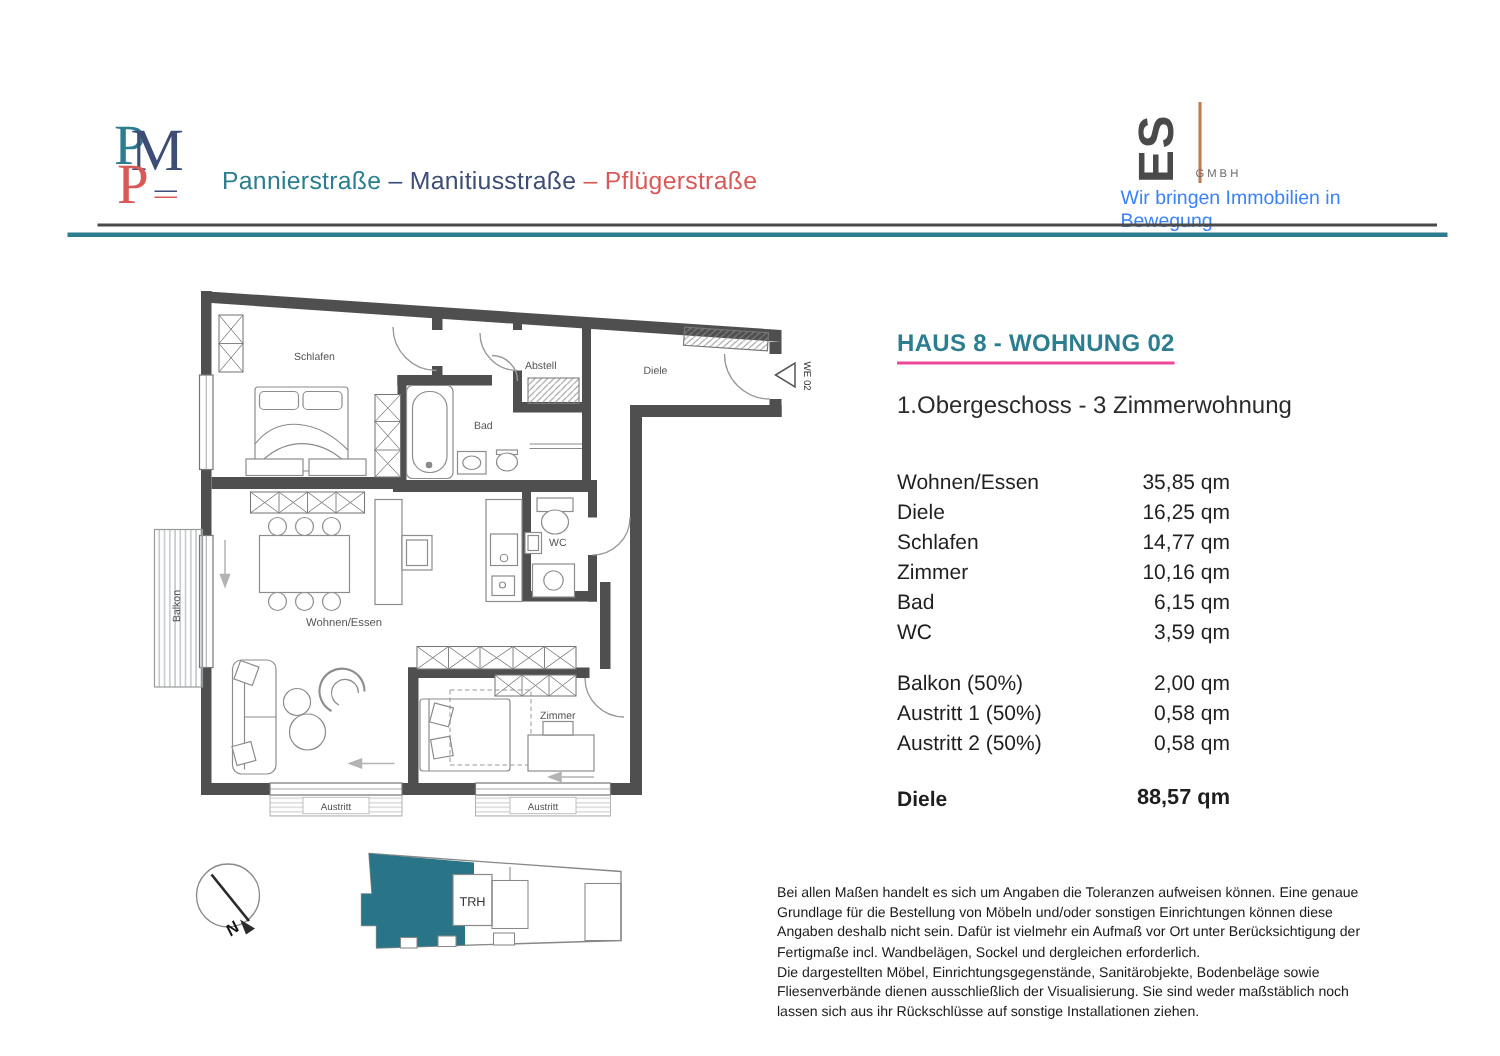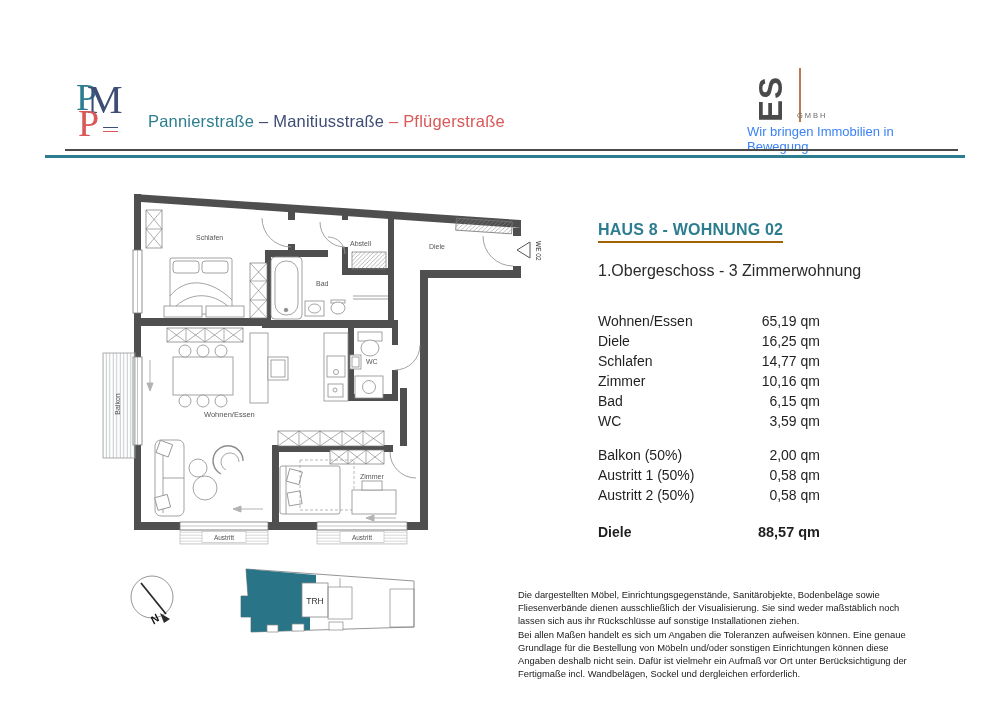--- a/index.html
+++ b/index.html
@@ -20,21 +20,21 @@
   #escon-divider{position:absolute;left:57px;top:8px;width:2px;height:54px;}
   #escon-name{position:absolute;left:72px;top:20px;font-size:27px;letter-spacing:7px;color:#4a4a4a;font-weight:500;}
   #escon-sub{position:absolute;left:55px;top:51px;width:172px;text-align:left;font-size:7.5px;letter-spacing:2px;color:#6b6b6b;}
   #escon-tagline{position:absolute;left:5px;top:64px;font-size:13px;color:#3b82f6;}
 
   #rule-gray{left:65px;top:149px;width:893px;height:1.5px;background:#4a4a4a;}
   #rule-teal{left:45px;top:155px;width:920px;height:3px;}
 
   
   #apt-title{left:598px;top:221px;font-size:16px;font-weight:700;letter-spacing:.2px;
-             padding-bottom:2px;border-bottom:2px solid #a16207;color:#2c7d8f;}
+             padding-bottom:2px;border-bottom:2px solid #ec4899;color:#2c7d8f;}
   #apt-subtitle{left:598px;top:262px;font-size:16px;color:#2b2b2b;}
   #area-table{left:598px;top:311px;width:222px;font-size:14px;}
   .arow{display:flex;justify-content:space-between;height:20px;line-height:20px;}
   .gap1{height:14px;} .gap2{height:17px;}
   .total-row span:first-child{font-weight:600;}
   .total-row span:last-child{font-weight:700;font-size:14.5px;}
 
   #disclaimer{left:518px;top:588px;width:394px;font-size:9.4px;line-height:13.2px;color:#1a1a1a;}
   #disclaimer p{margin:0;}
 
@@ -69,21 +69,21 @@
 
   <div class="abs" id="rule-gray"></div>
   <div class="abs" id="rule-teal" style="background:#2c7d8f"></div>
 
   <div class="abs" id="apt-title">HAUS 8 - WOHNUNG 02</div>
   <div class="abs" id="apt-subtitle">1.Obergeschoss - 3 Zimmerwohnung</div>
 
   <div class="abs" id="area-table">
     <div class="arow">
         <span>Wohnen/Essen</span>
-        <span>65,19 qm</span>
+        <span>35,85 qm</span>
       </div>
     <div class="arow">
         <span>Diele</span>
         <span>16,25 qm</span>
       </div>
     <div class="arow">
         <span>Schlafen</span>
         <span>14,77 qm</span>
       </div>
     <div class="arow">
@@ -112,22 +112,22 @@
         <span>0,58 qm</span>
       </div>
     <div class="gap2"></div>
     <div class="arow total-row">
         <span>Diele</span>
         <span>88,57 qm</span>
       </div>
   </div>
 
   <div class="abs" id="disclaimer">
+    <p>Bei allen Maßen handelt es sich um Angaben die Toleranzen aufweisen können. Eine genaue Grundlage für die Bestellung von Möbeln und/oder sonstigen Einrichtungen können diese Angaben deshalb nicht sein. Dafür ist vielmehr ein Aufmaß vor Ort unter Berücksichtigung der Fertigmaße incl. Wandbelägen, Sockel und dergleichen erforderlich.</p>
     <p>Die dargestellten Möbel, Einrichtungsgegenstände, Sanitärobjekte, Bodenbeläge sowie Fliesenverbände dienen ausschließlich der Visualisierung. Sie sind weder maßstäblich noch lassen sich aus ihr Rückschlüsse auf sonstige Installationen ziehen.</p>
-    <p>Bei allen Maßen handelt es sich um Angaben die Toleranzen aufweisen können. Eine genaue Grundlage für die Bestellung von Möbeln und/oder sonstigen Einrichtungen können diese Angaben deshalb nicht sein. Dafür ist vielmehr ein Aufmaß vor Ort unter Berücksichtigung der Fertigmaße incl. Wandbelägen, Sockel und dergleichen erforderlich.</p>
   </div>
 
   <svg class="abs" id="plan" width="450" height="480" viewBox="95 185 450 480">
     <defs>
       <pattern id="vlines" patternUnits="userSpaceOnUse" width="3.5" height="8">
         <path d="M1.2,0V8" stroke="#a3aeb2" stroke-width="0.7"></path>
       </pattern>
       <pattern id="hlines" patternUnits="userSpaceOnUse" width="8" height="3">
         <path d="M0,1.2H8" stroke="#bdbdbd" stroke-width="0.6"></path>
       </pattern>

